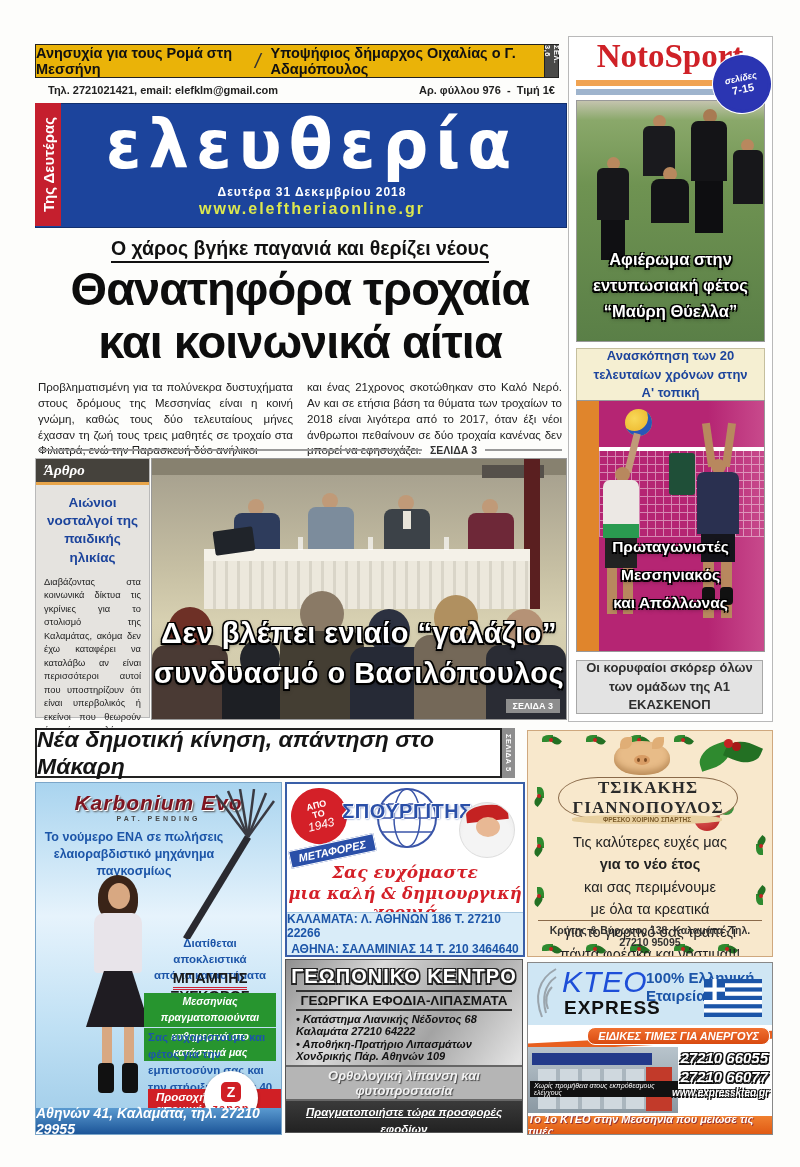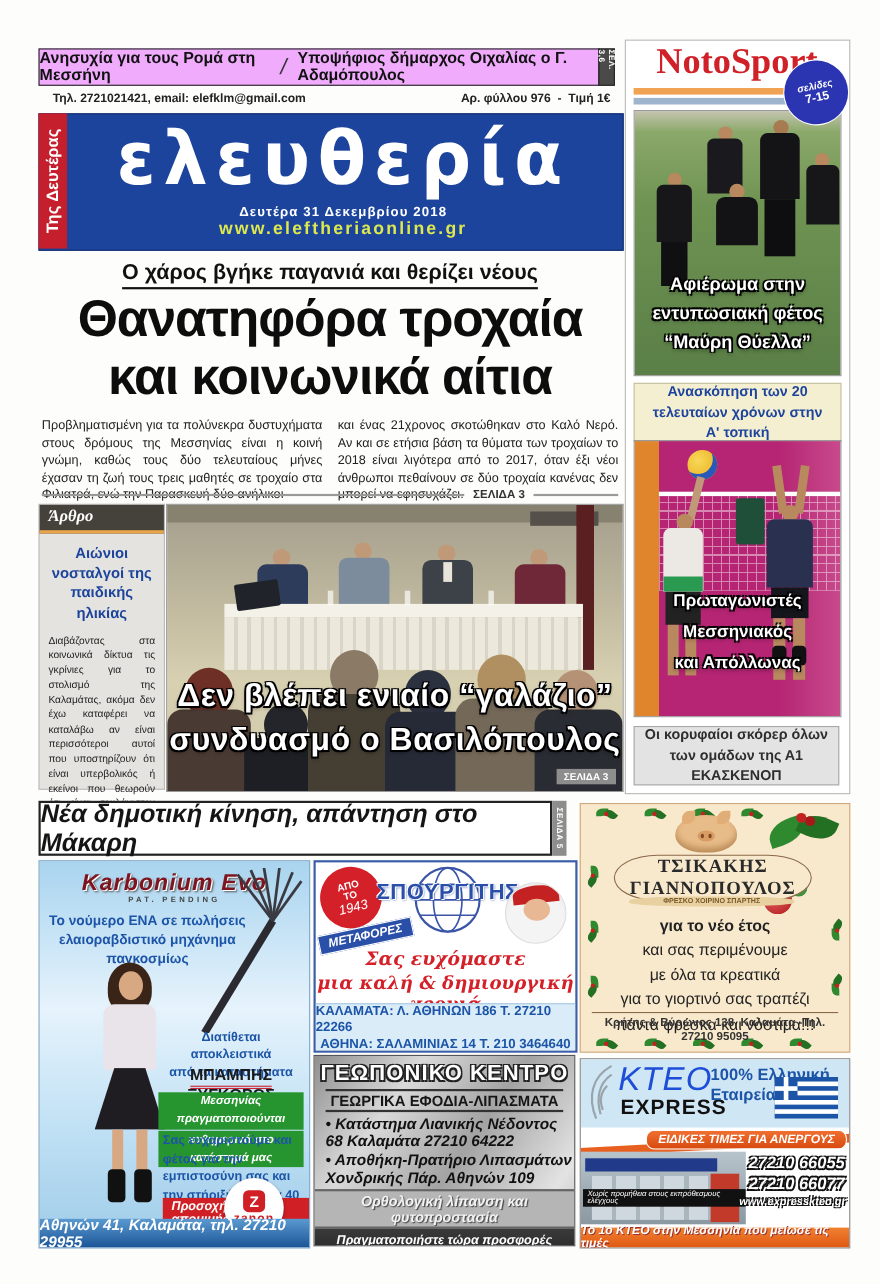--- a/index.html
+++ b/index.html
@@ -1,21 +1,21 @@
 <!DOCTYPE html>
 <html><head>
 <meta charset="utf-8">
 <style>
   html,body{margin:0;padding:0;}
   body{width:800px;height:1167px;background:#f6f6f4;font-family:"Liberation Sans",sans-serif;}
   #page{position:relative;width:800px;height:1167px;background:#fdfdfb;overflow:hidden;}
   .abs{position:absolute;}
 
   
-  .topstrip{left:35px;top:44px;width:508px;height:32px;border:1px solid #222;background:#f0abfc;
+  .topstrip{left:35px;top:44px;width:508px;height:32px;border:1px solid #222;background:#eab308;
     display:flex;align-items:center;justify-content:center;gap:10px;}
   .topstrip .h{font-weight:bold;font-size:14.5px;color:#111;}
   .topstrip .sep{font-size:20px;color:#333;font-style:italic;}
   .vtab{background:#4a4a48;color:#fff;writing-mode:vertical-rl;font-size:7.5px;font-weight:bold;
     display:flex;align-items:center;justify-content:center;letter-spacing:.5px;}
   .toptab{left:544px;top:44px;width:13px;height:32px;border:1px solid #222;}
 
   
   .noto{left:568px;top:36px;width:203px;height:684px;border:1px solid #b9b9b9;background:#fff;}
   .noto-title{left:574px;top:38px;width:192px;text-align:center;font-family:"Liberation Serif",serif;
@@ -123,21 +123,21 @@
   .spour-band div{color:#1c55a8;font-weight:bold;font-size:12px;}
 
   
   .geo{left:285px;top:959px;width:236px;height:172px;border:1px solid #555;color:#111;
     background:linear-gradient(125deg,#8f8f8f 0%,#d9d9d9 28%,#a3a3a3 55%,#e3e3e3 85%,#bdbdbd 100%);}
   .geo-title{text-align:center;font-weight:bold;font-size:20px;color:#fff;letter-spacing:1px;
     text-shadow:-1.5px -1.5px 0 #222,1.5px -1.5px 0 #222,-1.5px 1.5px 0 #222,1.5px 1.5px 0 #222;margin-top:5px;}
   .geo-owner{text-align:center;font-weight:bold;font-size:16px;color:#161616;text-shadow:1px 1px 0 #eee;margin-top:1px;}
   .geo-sub{text-align:center;font-weight:bold;font-size:13.5px;color:#161616;border-top:2px solid #333;border-bottom:2px solid #333;
     margin:2px 10px;padding:1px 0;}
-  .geo-b{font-size:14px;font-weight:bold;font-style:italic;margin:1px 0 0 10px;}
+  .geo-b{font-size:11px;font-weight:bold;font-style:italic;margin:1px 0 0 10px;}
   .geo-band{background:#b5b5b5;border-top:2px solid #666;border-bottom:2px solid #666;margin-top:3px;
     text-align:center;color:#f2f2f2;font-style:italic;font-weight:bold;font-size:13px;text-shadow:1px 1px 1px #444;padding:1px 0;}
   .geo-dark{background:linear-gradient(180deg,#3a3a3a,#191919);color:#fff;text-align:center;font-weight:bold;font-style:italic;
     font-size:11.5px;line-height:1.5;padding:3px 0 5px 0;}
   .geo-dark .u{text-decoration:underline;}
 
   
   .tsik{left:527px;top:730px;width:244px;height:225px;border:1px solid #cfa87e;background:#f8e8cc;}
   .holly{position:absolute;width:18px;height:10px;}
   .holly i{position:absolute;width:11px;height:7px;background:#2f8a2f;border-radius:60% 0 60% 0;display:block;}
@@ -517,20 +517,21 @@
     <div class="orn" style="right:38px;top:68px;width:16px;height:16px;background:radial-gradient(circle at 35% 30%,#6ac86a,#2a7a2a)"></div>
     <div class="orn" style="right:52px;top:74px;width:26px;height:26px;background:radial-gradient(circle at 35% 30%,#e86a6a,#b01818)"></div>
     <div class="pig">
       <span class="ear" style="left:6px"></span>
         <span class="ear" style="right:6px"></span>
         <span class="sn"></span>
     </div>
     <div class="tsik-n1">ΤΣΙΚΑΚΗΣ ΓΙΑΝΝΟΠΟΥΛΟΣ</div>
     <div class="tsik-tag">ΦΡΕΣΚΟ ΧΟΙΡΙΝΟ ΣΠΑΡΤΗΣ</div>
     <div class="tsik-lines">
+      <div>Τις καλύτερες ευχές μας</div>
       <div class="b">για το νέο έτος</div>
       <div>και σας περιμένουμε</div>
       <div>με όλα τα κρεατικά</div>
       <div>για το γιορτινό σας τραπέζι</div>
       <div>πάντα φρέσκα και νόστιμα!!!</div>
     </div>
     <div class="tsik-addr">Κρήτης &amp; Βύρωνος 138, Καλαμάτα -Τηλ. 27210 95095</div>
   </div>
 
   <div class="abs ad kteo">

